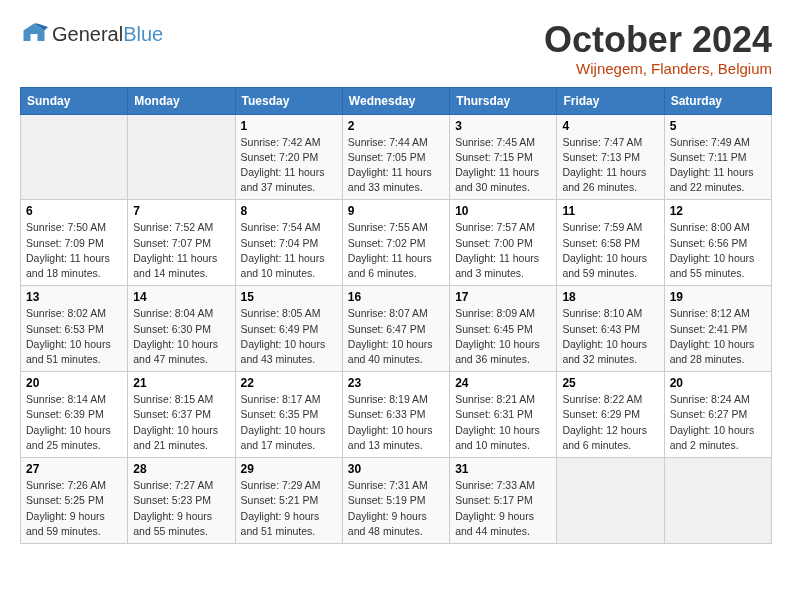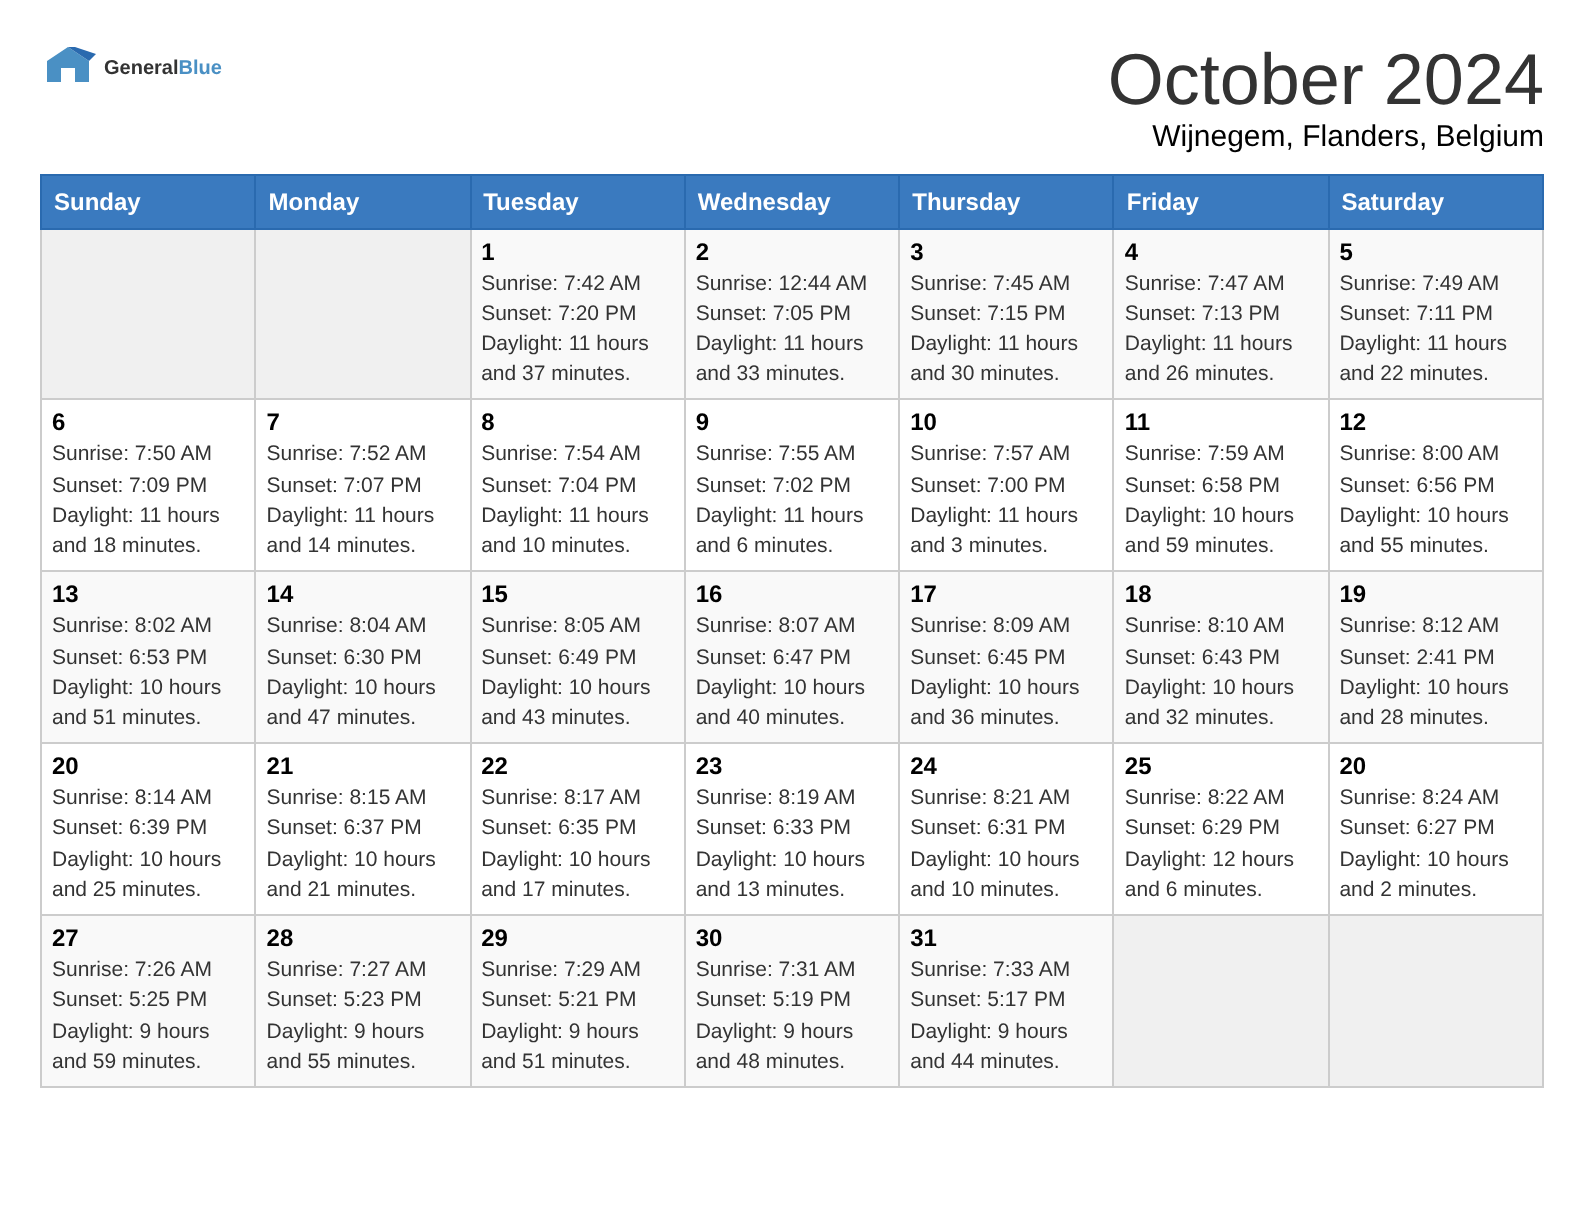--- a/index.html
+++ b/index.html
@@ -23,27 +23,27 @@
     }
     .logo-icon {
       width: 28px;
       height: 28px;
     }
     .title-block {
       text-align: right;
     }
     .month-title {
       font-size: 36px;
-      font-weight: normal;
+      font-weight: bold;
       color: #333;
       line-height: 1.1;
     }
     .location {
       font-size: 15px;
-      color: #000000;
+      color: #c2410c;
     }
     table {
       width: 100%;
       border-collapse: collapse;
       font-size: 11px;
     }
     thead th {
       background-color: #3a7abf;
       color: #fff;
       text-align: left;
@@ -81,21 +81,21 @@
 </head>
 <body>
 
 <div class="header">
   <div class="logo">
     <svg class="logo-icon" viewBox="0 0 32 32">
       <polygon points="16,4 28,12 28,24 20,24 20,16 12,16 12,24 4,24 4,12" fill="#4a90c4"></polygon>
       <polygon points="20,4 32,8 28,12 16,4" fill="#2a6aaf"></polygon>
     </svg>
     <div>
-      <div style="font-size:10px;font-weight:bold;color:#333;">General<span style="color:#4a90c4;">Blue</span></div>
+      <div style="font-size:20px;font-weight:normal;color:#333;">General<span style="color:#4a90c4;">Blue</span></div>
     </div>
   </div>
   <div class="title-block">
     <div class="month-title">October 2024</div>
     <div class="location">Wijnegem, Flanders, Belgium</div>
   </div>
 </div>
 
 <table>
   <thead>
@@ -114,21 +114,21 @@
         <td class="empty-cell"></td>
         <td class="empty-cell"></td>
         <td>
           <span class="day-number">1</span>
           <div class="cell-text">Sunrise: 7:42 AM</div>
           <div class="cell-text">Sunset: 7:20 PM</div>
           <div class="cell-text">Daylight: 11 hours and 37 minutes.</div>
         </td>
         <td>
           <span class="day-number">2</span>
-          <div class="cell-text">Sunrise: 12:44 AM</div>
+          <div class="cell-text">Sunrise: 7:44 AM</div>
           <div class="cell-text">Sunset: 7:05 PM</div>
           <div class="cell-text">Daylight: 11 hours and 33 minutes.</div>
         </td>
         <td>
           <span class="day-number">3</span>
           <div class="cell-text">Sunrise: 7:45 AM</div>
           <div class="cell-text">Sunset: 7:15 PM</div>
           <div class="cell-text">Daylight: 11 hours and 30 minutes.</div>
         </td>
         <td>

